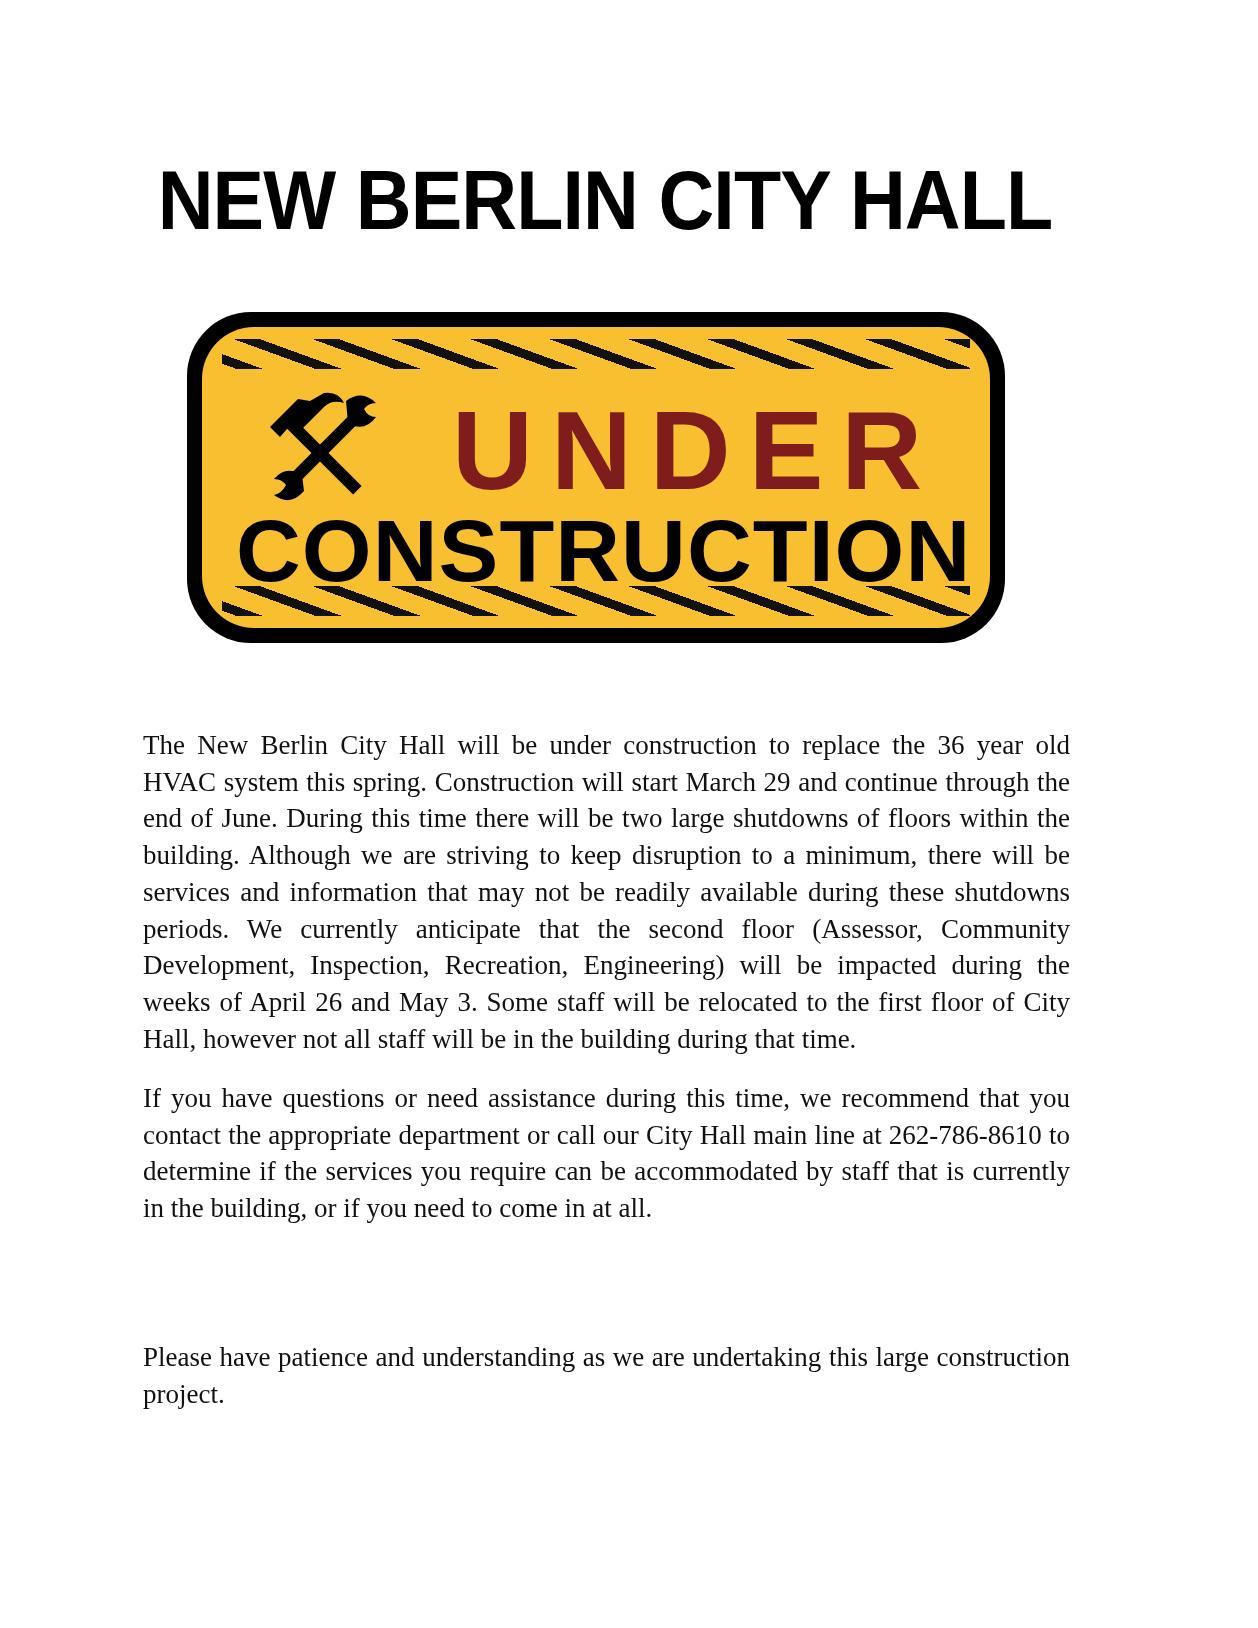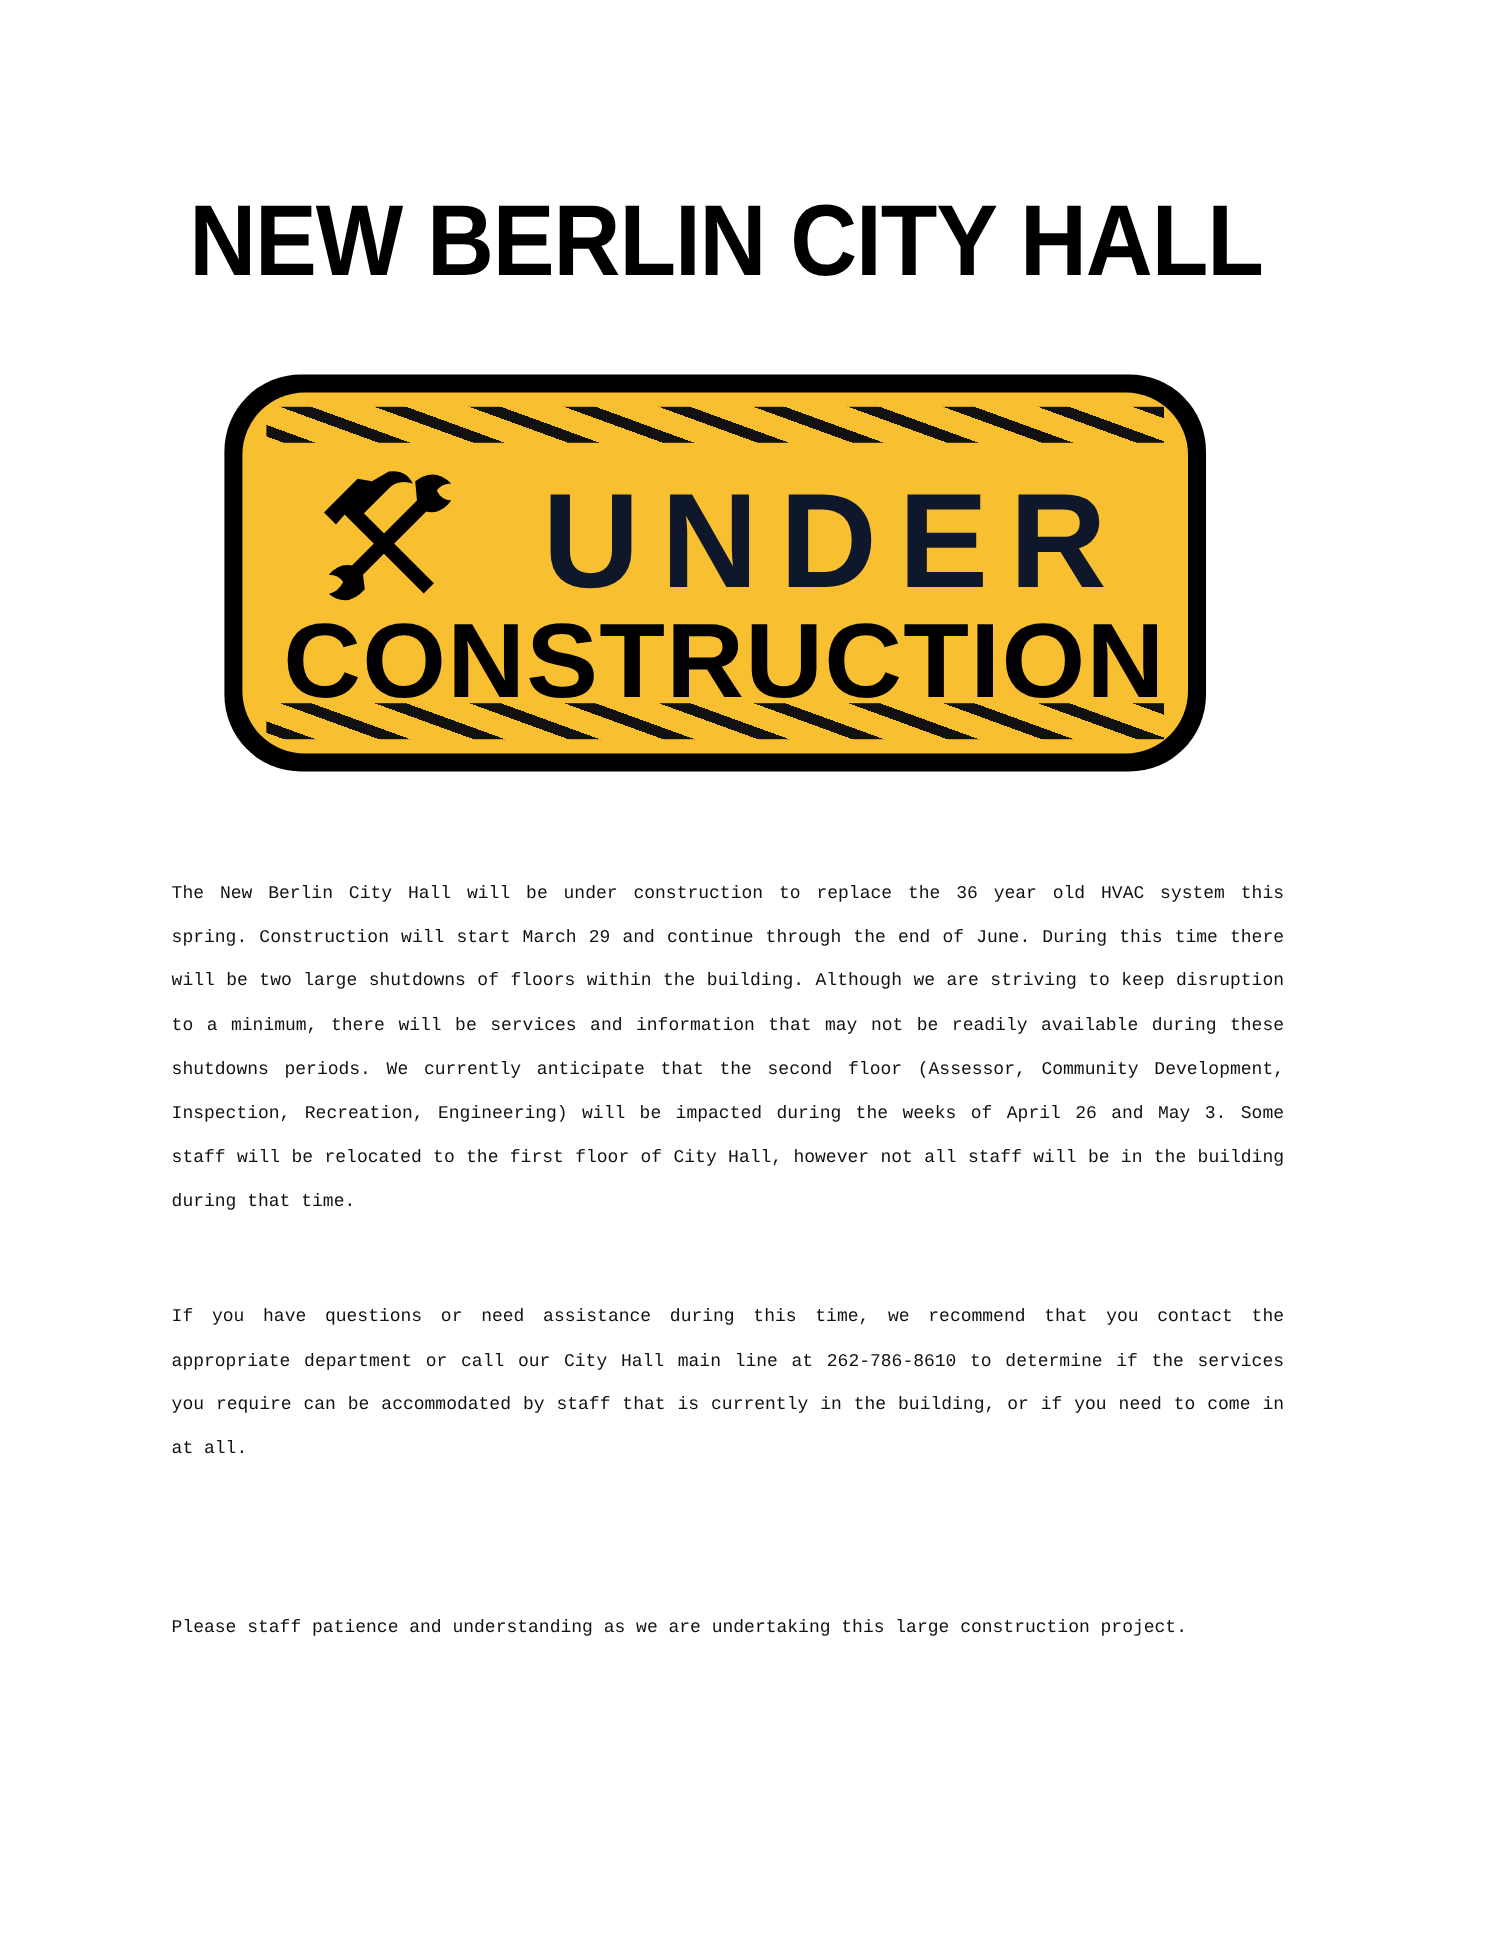--- a/index.html
+++ b/index.html
@@ -19,30 +19,30 @@
     background: #f8bf30; border-radius: 52px; overflow: hidden;
   }
   .stripes {
     position: absolute; left: 20px; right: 20px; height: 30px;
     background: repeating-linear-gradient(-160deg, #111 0 9px, transparent 9px 27px);
   }
   .stripes.top { top: 12px; }
   .stripes.bottom { bottom: 12px; }
   .under {
     position: absolute; left: 250px; top: 68px; font-weight: bold; font-size: 112px;
-    letter-spacing: 18px; line-height: 1; color: #0f172a;
+    letter-spacing: 18px; line-height: 1; color: #7f1d1d;
   }
   .construction {
     position: absolute; left: 34px; top: 180px; font-weight: bold; font-size: 88px;
     letter-spacing: 1px; line-height: 1; color: #000; transform: scaleX(1.02); transform-origin: 0 0;
   }
   .tools { position: absolute; left: 62px; top: 60px; width: 120px; height: 120px; }
   .body-text {
     position: absolute; left: 143px; width: 927px;
-    font-family: Liberation Mono, monospace; font-size: 15px; line-height: 36.7px;
+    font-family: Liberation Serif, serif; font-size: 27px; line-height: 36.7px;
     text-align: justify; color: #111;
   }
   .p1 { top: 727px; }
   .p2 { top: 1080px; }
   .p3 { top: 1339px; }
 </style>
 </head>
 <body>
 
 <h1 class="title" style="margin:0;">NEW BERLIN CITY HALL</h1>
@@ -63,13 +63,13 @@
 
       <path d="M38 88 Q22 78 10 92 Q18 92 22 98 Q18 106 10 108 Q26 120 40 104 Z" fill="#000"></path>
     </svg>
     <div class="under">UNDER</div>
     <div class="construction">CONSTRUCTION</div>
   </div>
 </div>
 
 <p class="body-text p1" style="margin:0;">The New Berlin City Hall will be under construction to replace the 36 year old HVAC system this spring. Construction will start March 29 and continue through the end of June. During this time there will be two large shutdowns of floors within the building. Although we are striving to keep disruption to a minimum, there will be services and information that may not be readily available during these shutdowns periods. We currently anticipate that the second floor (Assessor, Community Development, Inspection, Recreation, Engineering) will be impacted during the weeks of April 26 and May 3. Some staff will be relocated to the first floor of City Hall, however not all staff will be in the building during that time.</p>
 <p class="body-text p2" style="margin:0;">If you have questions or need assistance during this time, we recommend that you contact the appropriate department or call our City Hall main line at 262-786-8610 to determine if the services you require can be accommodated by staff that is currently in the building, or if you need to come in at all.</p>
-<p class="body-text p3" style="margin:0;">Please staff patience and understanding as we are undertaking this large construction project.</p>
+<p class="body-text p3" style="margin:0;">Please have patience and understanding as we are undertaking this large construction project.</p>
 
 </body></html>

